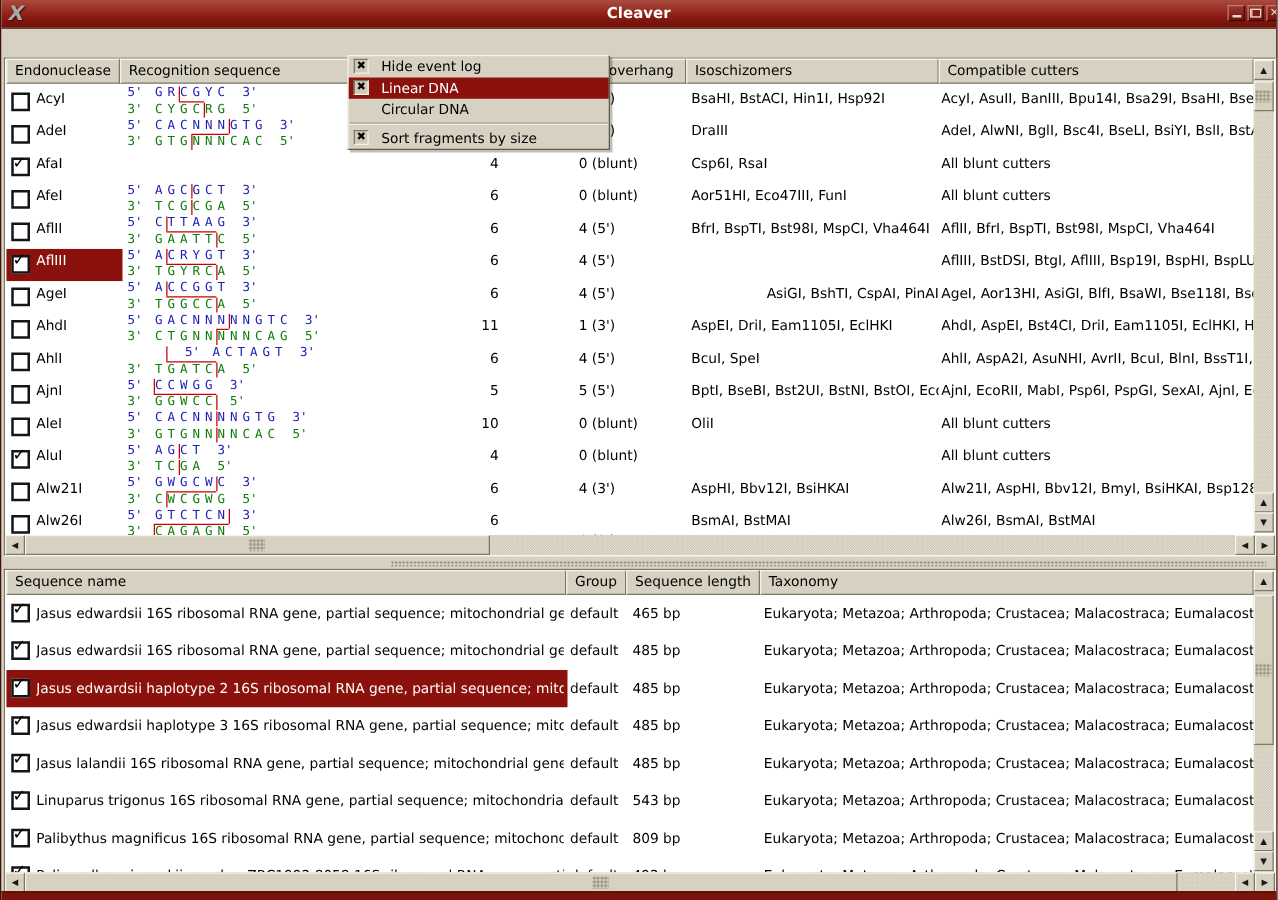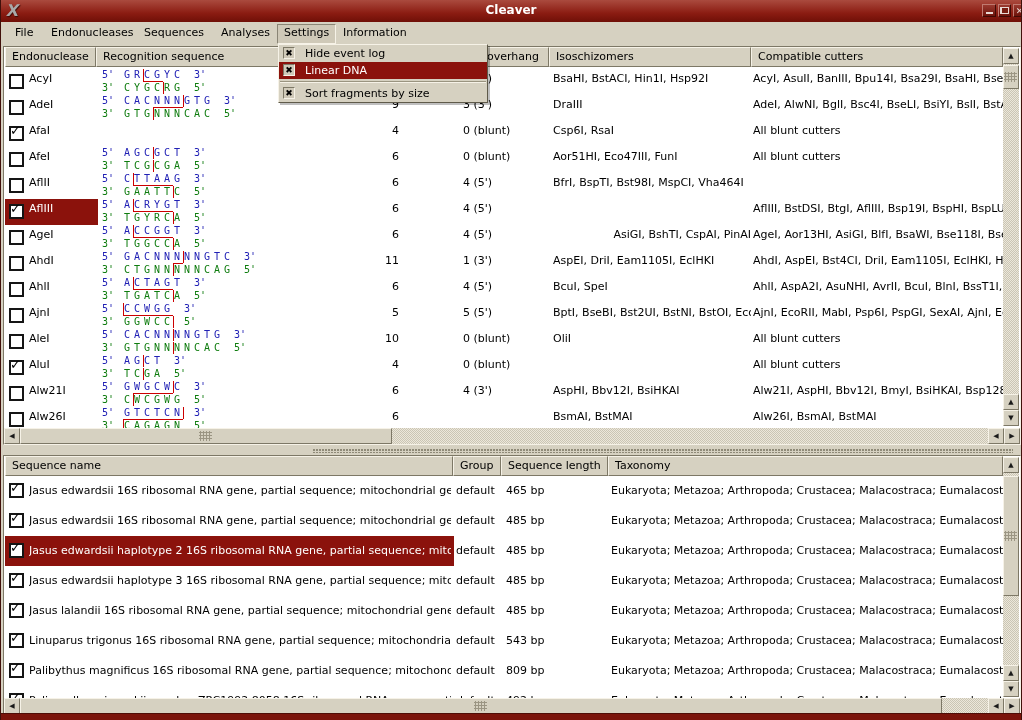--- a/index.html
+++ b/index.html
@@ -85,28 +85,20 @@
     <div class="wbtn" style="left:981px;width:14px;">
         <span class="minglyph"></span>
       </div>
     <div class="wbtn" style="left:997px;width:13px;">
         <span class="maxg"></span>
         <span class="maxg2"></span>
       </div>
     <div class="wbtn" style="left:1012px;width:13px;line-height:12px;font-size:9px;"><span>✕</span></div>
   </div>
 
-  <div class="mbar">
-      <div class="mitem" style="left: 8px;">File</div>
-      <div class="mitem" style="left: 44px;">Endonucleases</div>
-      <div class="mitem" style="left: 137px;">Sequences</div>
-      <div class="mitem" style="left: 214px;">Analyses</div>
-      <div class="mitem active" style="left: 276px;">Settings</div>
-      <div class="mitem" style="left: 336px;">Information</div>
-    </div>
 
   <div class="tframe" style="left:2px;top:46px;width:1018px;height:399px;">
     <div id="thead-top">
         <div class="hc" style="left: 1px; width: 91px;">Endonuclease</div>
         <div class="hc" style="left: 92px; width: 185px;">Recognition sequence</div>
         <div class="hc" style="left: 277px; width: 125px;"></div>
         <div class="hc" style="left: 402px; width: 143px; padding-left: 80px;">overhang</div>
         <div class="hc" style="left: 545px; width: 202px;">Isoschizomers</div>
         <div class="hc" style="left: 747px; width: 252px;">Compatible cutters</div>
       </div>
@@ -171,20 +163,21 @@
           <div class="seq">
             <div class="sline stop" style="top: 0px;"><span class="pl">5'</span><span class="lt">C</span><span class="lt">T</span><span class="lt">T</span><span class="lt">A</span><span class="lt">A</span><span class="lt">G</span><span class="pl2">3'</span></div>
             <div class="sline sbot" style="top: 13px;"><span class="pl">3'</span><span class="lt">G</span><span class="lt">A</span><span class="lt">A</span><span class="lt">T</span><span class="lt">T</span><span class="lt">C</span><span class="pl2">5'</span></div>
             <div class="cutv" style="left: 31px; top: 0px;"></div>
             <div class="cutv" style="left: 71px; top: 13px;"></div>
             <div class="cuth" style="left: 31px; width: 40px; top: 12px;"></div>
           </div>
           <div class="cell" style="left: 276px; top: 3px; width: 118px; text-align: right;">6</div>
           <div class="cell" style="left: 458px; top: 3px; width: 88px;">4 (5')</div>
           <div class="cell" style="left: 548px; top: 3px; width: 198px;">BfrI, BspTI, Bst98I, MspCI, Vha464I</div>
+          <div class="cell" style="left: 748px; top: 3px; width: 250px;">AflII, BfrI, BspTI, Bst98I, MspCI, Vha464I</div>
         </div>
         <div class="erow">
           <div class="sel" style="left: 0px; width: 93px;"></div>
           <div class="cb" style="left: 4px; top: 5px;">
             <span class="ck">✓</span>
           </div>
           <div class="cell white" style="left: 24px; top: 3px; width: 68px;">AflIII</div>
           <div class="seq">
             <div class="sline stop" style="top: 0px;"><span class="pl">5'</span><span class="lt">A</span><span class="lt">C</span><span class="lt">R</span><span class="lt">Y</span><span class="lt">G</span><span class="lt">T</span><span class="pl2">3'</span></div>
             <div class="sline sbot" style="top: 13px;"><span class="pl">3'</span><span class="lt">T</span><span class="lt">G</span><span class="lt">Y</span><span class="lt">R</span><span class="lt">C</span><span class="lt">A</span><span class="pl2">5'</span></div>
@@ -224,21 +217,21 @@
           </div>
           <div class="cell" style="left: 276px; top: 3px; width: 118px; text-align: right;">11</div>
           <div class="cell" style="left: 458px; top: 3px; width: 88px;">1 (3')</div>
           <div class="cell" style="left: 548px; top: 3px; width: 198px;">AspEI, DriI, Eam1105I, EclHKI</div>
           <div class="cell" style="left: 748px; top: 3px; width: 250px;">AhdI, AspEI, Bst4CI, DriI, Eam1105I, EclHKI, Hpy1</div>
         </div>
         <div class="erow">
           <div class="cb" style="left: 4px; top: 5px;"></div>
           <div class="cell" style="left: 24px; top: 3px; width: 68px;">AhlI</div>
           <div class="seq">
-            <div class="sline stop" style="top: 0px;"><span class="pl">5'</span><span class="lt">A</span><span class="lt">C</span><span class="lt">T</span><span class="lt">A</span><span class="lt">G</span><span class="lt">T</span><span class="pl2">3'</span></div>
+            <div class="sline stop" style="top: 0px; margin-left: 46px;"><span class="pl">5'</span><span class="lt">A</span><span class="lt">C</span><span class="lt">T</span><span class="lt">A</span><span class="lt">G</span><span class="lt">T</span><span class="pl2">3'</span></div>
             <div class="sline sbot" style="top: 13px;"><span class="pl">3'</span><span class="lt">T</span><span class="lt">G</span><span class="lt">A</span><span class="lt">T</span><span class="lt">C</span><span class="lt">A</span><span class="pl2">5'</span></div>
             <div class="cutv" style="left: 31px; top: 0px;"></div>
             <div class="cutv" style="left: 71px; top: 13px;"></div>
             <div class="cuth" style="left: 31px; width: 40px; top: 12px;"></div>
           </div>
           <div class="cell" style="left: 276px; top: 3px; width: 118px; text-align: right;">6</div>
           <div class="cell" style="left: 458px; top: 3px; width: 88px;">4 (5')</div>
           <div class="cell" style="left: 548px; top: 3px; width: 198px;">BcuI, SpeI</div>
           <div class="cell" style="left: 748px; top: 3px; width: 250px;">AhlI, AspA2I, AsuNHI, AvrII, BcuI, BlnI, BssT1I, Ec</div>
         </div>
@@ -440,18 +433,19 @@
           <div class="grip"></div>
         </div>
         <div class="sbtn" style="left: 984px; top: 0px;">◀</div>
         <div class="sbtn" style="left: 1000px; top: 0px;">▶</div>
       </div>
   </div>
 
   <div class="popup" id="popup">
       <div class="pitem"><div class="pcb">✖</div><span>Hide event log</span></div>
       <div class="pitem hl"><div class="pcb">✖</div><span>Linear DNA</span></div>
+      <div class="pitem"><span>Circular DNA</span></div>
       <div class="psep"></div>
       <div class="pitem"><div class="pcb">✖</div><span>Sort fragments by size</span></div>
     </div>
 
   <div class="botborder"></div>
 </div>
 
 </body></html>

